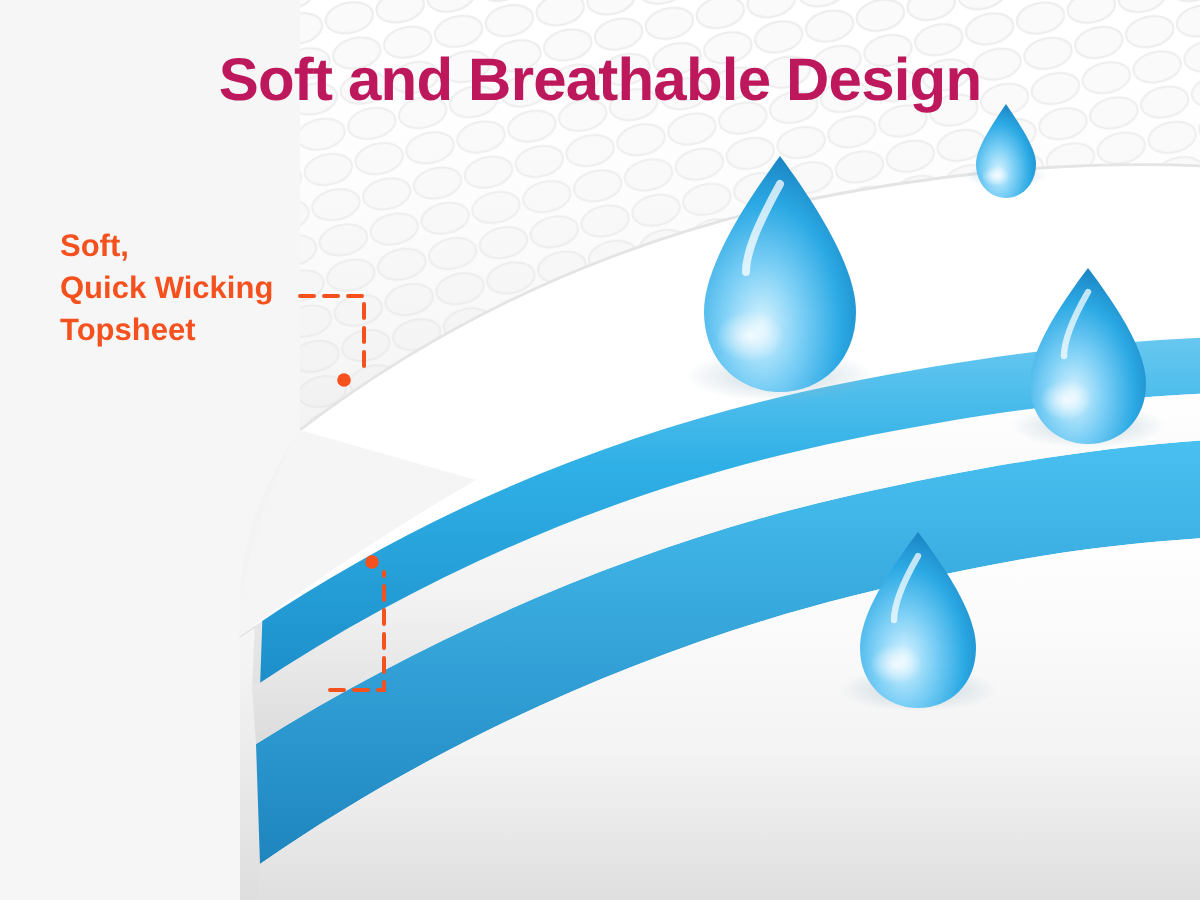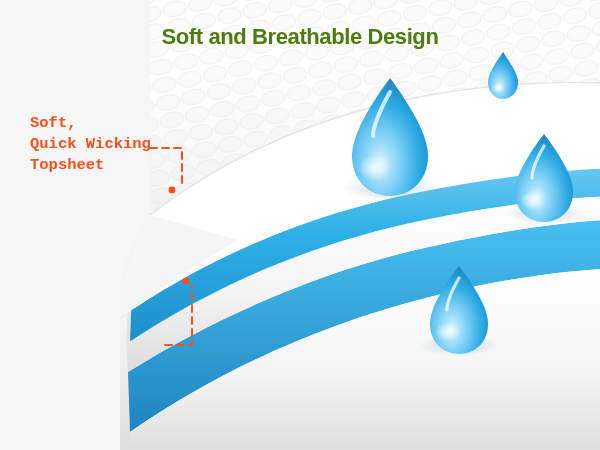--- a/index.html
+++ b/index.html
@@ -20,24 +20,24 @@
     background: #f6f6f6;
     overflow: hidden;
   }
   
   #title {
     position: absolute;
     left: 0;
     top: 24px;
     width: 600px;
     text-align: center;
-    font-size: 22px;
+    font-size: 30px;
     font-weight: bold;
     letter-spacing: -0.4px;
-    color: #4d7c0f;
+    color: #be185d;
     white-space: nowrap;
   }
   
   #illustration {
     position: absolute;
     left: 0;
     top: 0;
     width: 600px;
     height: 450px;
   }
@@ -46,21 +46,20 @@
     position: absolute;
     color: #f4511e;
     font-size: 15.5px;
     font-weight: bold;
     line-height: 21px;
     white-space: pre-line;
   }
   #label-topsheet {
     left: 30px;
     top: 113px;
-    font-family: Liberation Mono, monospace;
   }
   #label-core {
     left: 30px;
     top: 329px;
   }
 </style>
 </head>
 <body>
 
 <div id="stage">

